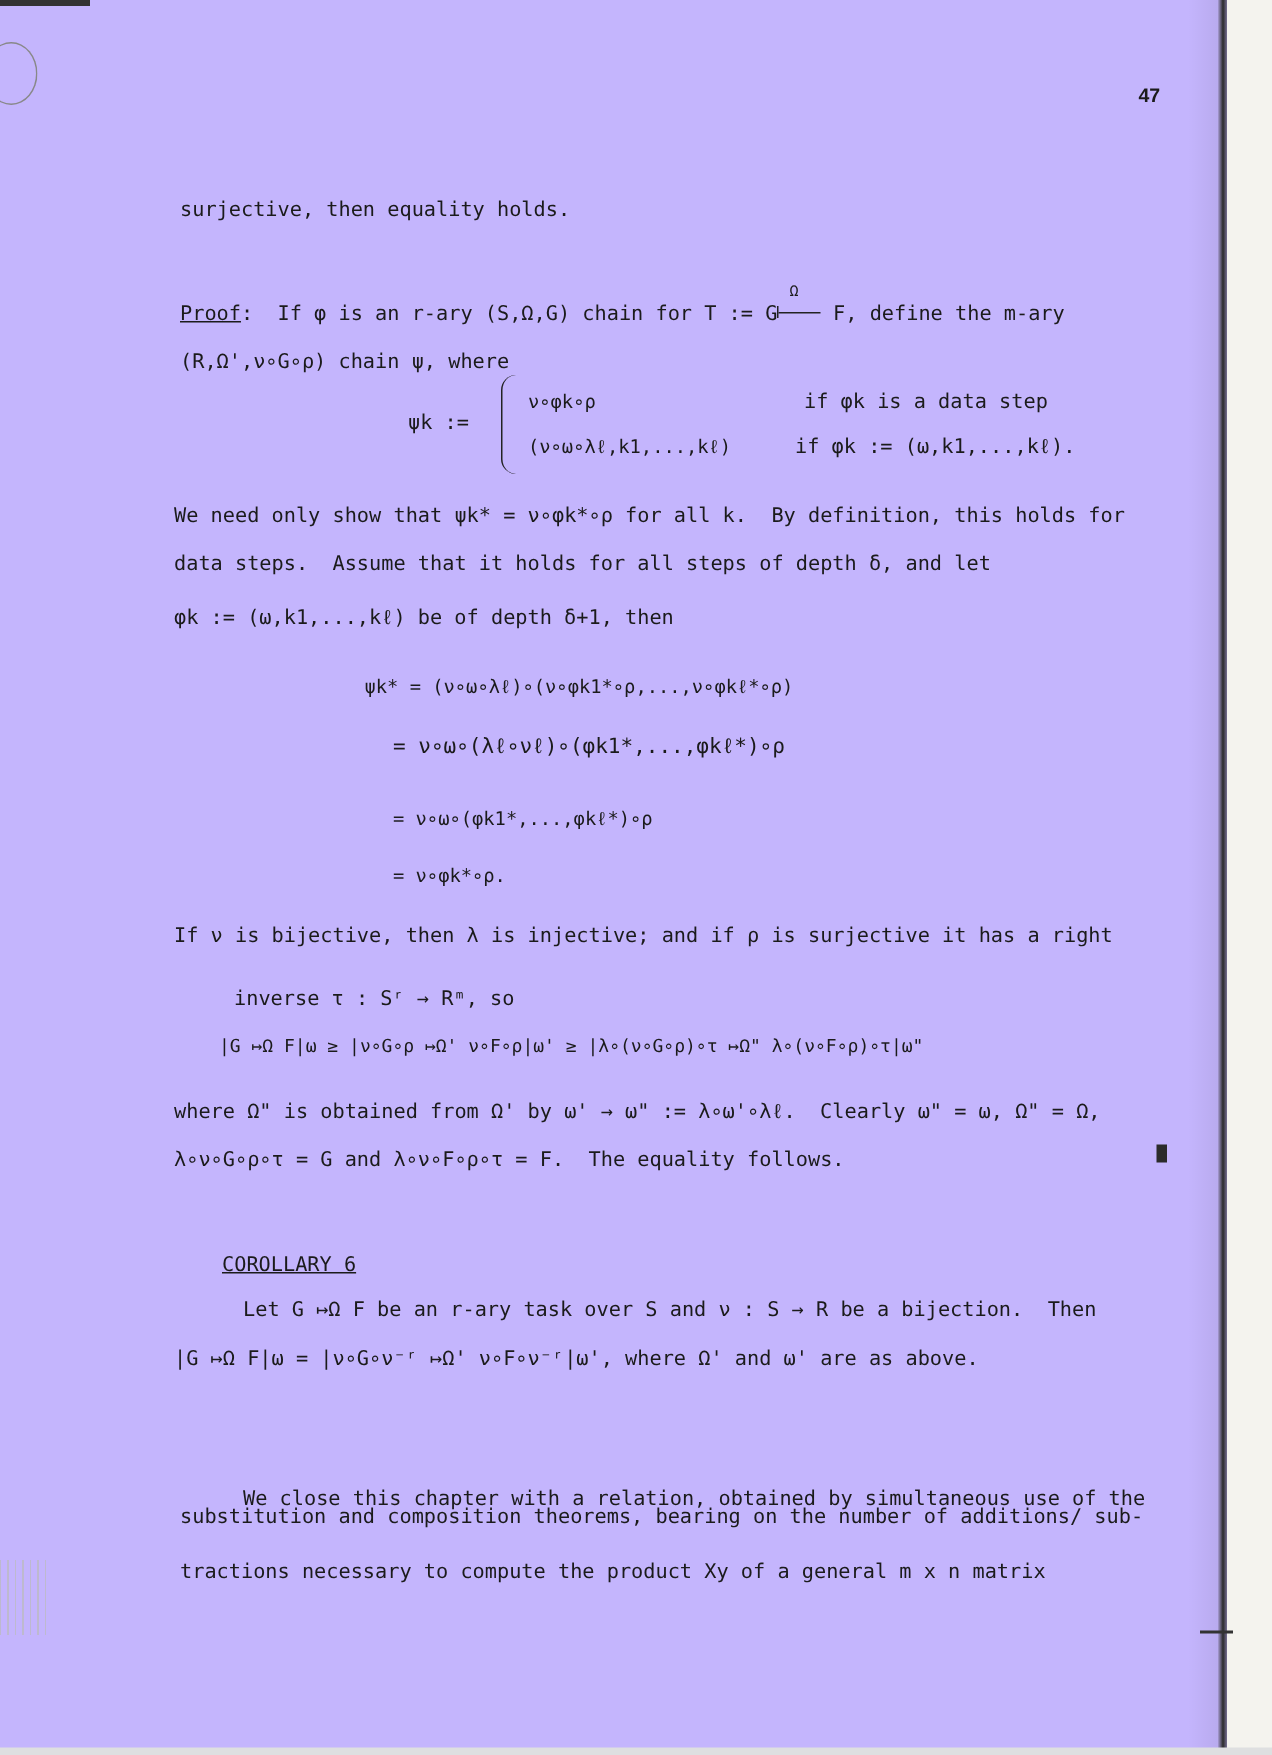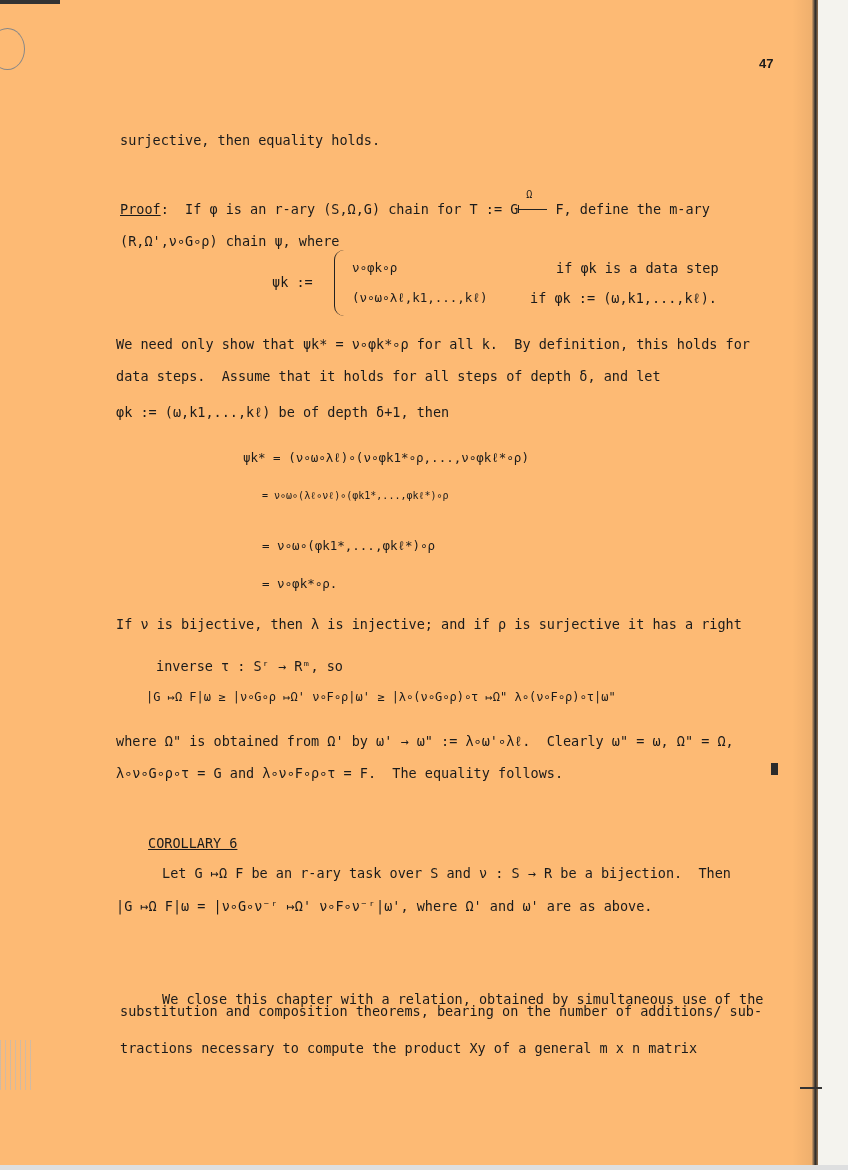--- a/index.html
+++ b/index.html
@@ -2,21 +2,21 @@
 <html><head>
 <meta charset="utf-8">
 <style>
   html, body { margin:0; padding:0; }
   body {
     width:848px; height:1170px; overflow:hidden; position:relative;
     background:#fbfaf4;
     font-family:"DejaVu Sans Mono","Liberation Mono",monospace;
     color:#1b1b1b;
   }
-  .page { position:absolute; left:0; top:0; width:848px; height:1170px; background:#fdba74; }
+  .page { position:absolute; left:0; top:0; width:848px; height:1170px; background:#c4b5fd; }
   .right-shadow {
     position:absolute; top:0; right:30px; width:6px; height:1170px;
     background:linear-gradient(to right, rgba(60,60,60,0.2), #2a2a2a 55%, rgba(40,40,40,0.5));
   }
   .right-fade { position:absolute; top:0; right:0; width:30px; height:1170px; background:#f4f3ee; }
   .right-shade { position:absolute; top:0; right:36px; width:20px; height:1170px;
     background:linear-gradient(to right, rgba(0,0,0,0), rgba(0,0,0,0.06)); }
   .top-corner { position:absolute; left:0; top:0; width:60px; height:4px; background:#333; }
   .left-marks { position:absolute; left:0; top:1040px; width:32px; height:50px;
     background:repeating-linear-gradient(to right, #bbb 0 1px, transparent 1px 5px); opacity:0.7; }
@@ -52,30 +52,30 @@
 
   <div class="line" style="left:120px;top:132px;">surjective, then equality holds.</div>
 
   <div class="line" style="left:120px;top:201px;"><span class="u">Proof</span><span>:  If φ is an r-ary (S,Ω,G) chain for T := G</span><span class="arrow"><span class="tick"></span><span class="bar"></span><span class="lab">Ω</span></span><span> F, define the m-ary</span></div>
 
   <div class="line" style="left:120px;top:233px;">(R,Ω',ν∘G∘ρ) chain ψ, where</div>
 
   <div class="line" style="left:272px;top:274px;">ψk :=</div>
   <div class="brace"></div>
   <div class="line" style="left:352px;top:260px;font-size:12.5px;">ν∘φk∘ρ</div>
-  <div class="line" style="left:556px;top:260px;text-align:right;">if φk is a data step</div>
+  <div class="line" style="left:536px;top:260px;text-align:right;">if φk is a data step</div>
   <div class="line" style="left:352px;top:290px;font-size:12.5px;">(ν∘ω∘λℓ,k1,...,kℓ)</div>
   <div class="line" style="left:530px;top:290px;">if φk := (ω,k1,...,kℓ).</div>
 
   <div class="line" style="left:116px;top:336px;">We need only show that ψk* = ν∘φk*∘ρ for all k.  By definition, this holds for</div>
   <div class="line" style="left:116px;top:368px;">data steps.  Assume that it holds for all steps of depth δ, and let</div>
   <div class="line" style="left:116px;top:404px;">φk := (ω,k1,...,kℓ) be of depth δ+1, then</div>
 
   <div class="line" style="left:243px;top:450px;font-size:12.5px;">ψk* = (ν∘ω∘λℓ)∘(ν∘φk1*∘ρ,...,ν∘φkℓ*∘ρ)</div>
-  <div class="line" style="left:262px;top:490px;font-size:10px;text-align:center;">= ν∘ω∘(λℓ∘νℓ)∘(φk1*,...,φkℓ*)∘ρ</div>
+  <div class="line" style="left:262px;top:490px;font-size:14px;text-align:center;">= ν∘ω∘(λℓ∘νℓ)∘(φk1*,...,φkℓ*)∘ρ</div>
   <div class="line" style="left:262px;top:538px;font-size:12.5px;">= ν∘ω∘(φk1*,...,φkℓ*)∘ρ</div>
   <div class="line" style="left:262px;top:576px;font-size:12.5px;">= ν∘φk*∘ρ.</div>
 
   <div class="line" style="left:116px;top:616px;">If ν is bijective, then λ is injective; and if ρ is surjective it has a right</div>
   <div class="line" style="left:116px;top:658px;margin-left:40px;">inverse τ : Sʳ → Rᵐ, so</div>
   <div class="line" style="left:146px;top:690px;font-size:12px;text-align:center;">|G ↦Ω F|ω ≥ |ν∘G∘ρ ↦Ω' ν∘F∘ρ|ω' ≥ |λ∘(ν∘G∘ρ)∘τ ↦Ω" λ∘(ν∘F∘ρ)∘τ|ω"</div>
 
   <div class="line" style="left:116px;top:733px;">where Ω" is obtained from Ω' by ω' → ω" := λ∘ω'∘λℓ.  Clearly ω" = ω, Ω" = Ω,</div>
   <div class="line" style="left:116px;top:765px;">λ∘ν∘G∘ρ∘τ = G and λ∘ν∘F∘ρ∘τ = F.  The equality follows.</div>
   <div class="qed"></div>

